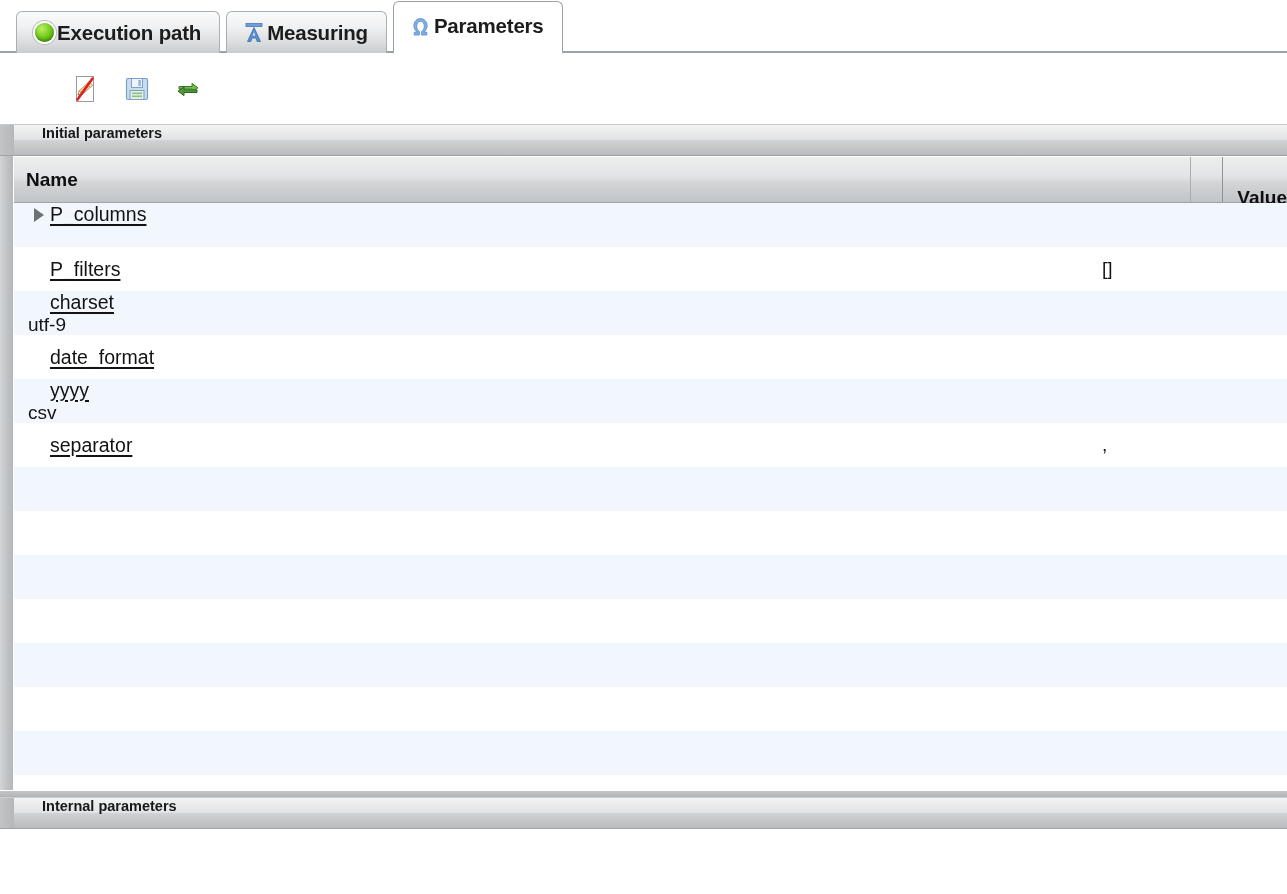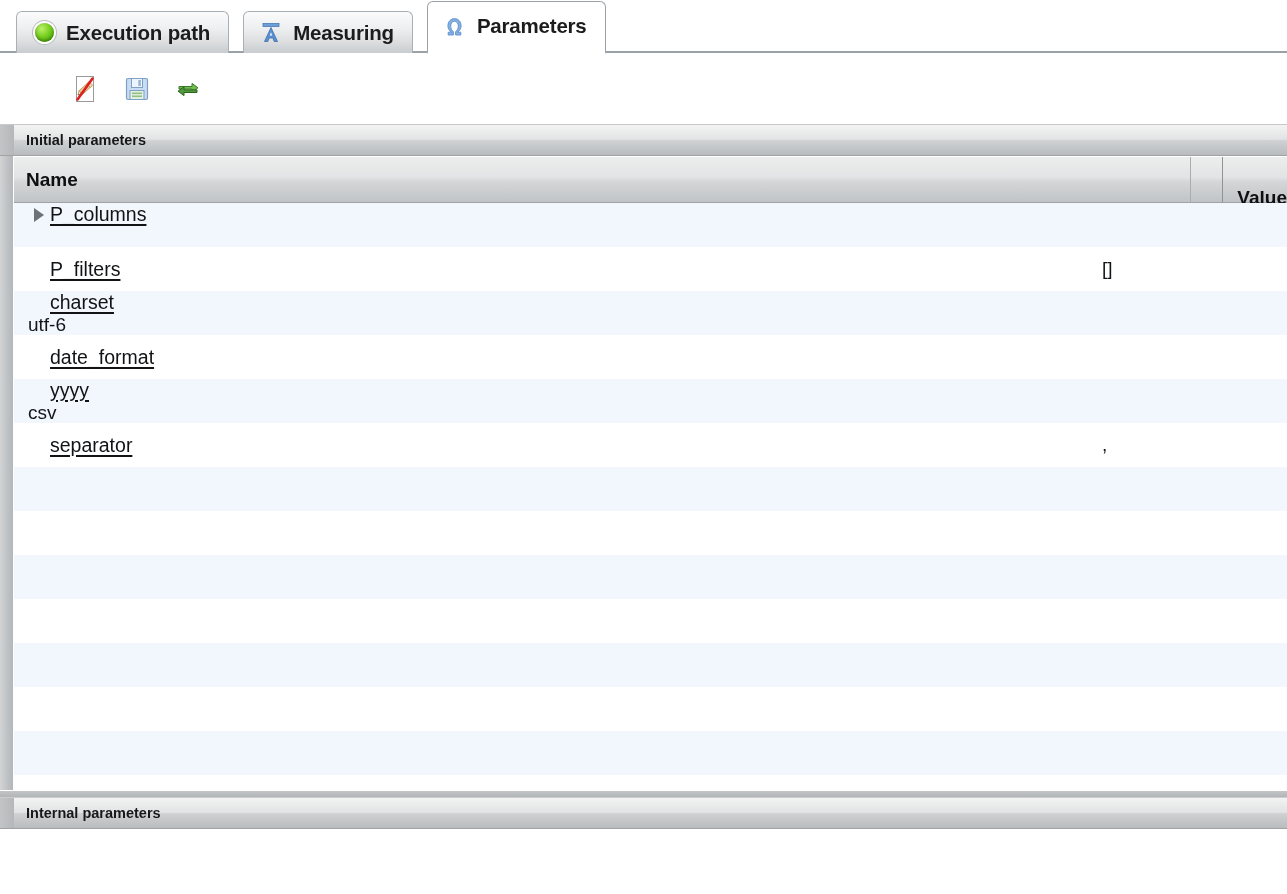--- a/index.html
+++ b/index.html
@@ -34,29 +34,29 @@
     left: 16px;
     bottom: 0;
     display: flex;
     align-items: flex-end;
     z-index: 3;
   }
   .tab {
     position: relative;
     display: flex;
     align-items: center;
-    gap: 11px;
+    gap: 2px;
     height: 42px;
     padding: 0 18px 0 16px;
     box-sizing: border-box;
     border: 1px solid #a8b0b6;
     border-bottom: none;
     border-radius: 6px 6px 0 0;
     background: linear-gradient(to bottom, #fbfbfc 0%, #eeeff0 40%, #dcdee0 72%, #c9ccd0 100%);
-    margin-right: 14px;
+    margin-right: 6px;
     cursor: default;
   }
   .tab.selected {
     height: 53px;
     background: #ffffff;
     border-color: #9aa2a8;
     border-bottom: 2px solid #ffffff;
     margin-bottom: -1px;
     z-index: 4;
     padding-bottom: 2px;
@@ -114,25 +114,26 @@
     position: relative;
     height: 770px;
     box-sizing: border-box;
   }
 
   .section-header {
     position: relative;
     height: 32px;
     box-sizing: border-box;
     display: flex;
-    align-items: center;
+    align-items: flex-start;
     background: linear-gradient(to bottom, #f3f3f3 0%, #e2e3e4 48%, #cfd1d3 52%, #b9bcbe 100%);
     border-top: 1px solid #c7c9cb;
     border-bottom: 1px solid #9fa3a6;
     cursor: default;
+    gap: 16px;
   }
   .section-header .gutter {
     width: 14px;
     height: 100%;
     flex: none;
     background: linear-gradient(to right, #c2c4c6, #b5b8ba);
   }
   .section-title {
     font-size: 14.5px;
     font-weight: bold;
@@ -380,21 +381,21 @@
             <div class="cell-value">[]</div>
           </div>
           <div class="row alt">
             <div class="cell-name">
               <span class="twisty empty">
                 <span class="twisty-arrow"></span>
               </span>
               <span class="name-link">charset</span>
             </div>
             <div class="cell-gap"></div>
-            <div class="cell-value">utf-6</div>
+            <div class="cell-value">utf-9</div>
           </div>
           <div class="row">
             <div class="cell-name">
               <span class="twisty empty">
                 <span class="twisty-arrow"></span>
               </span>
               <span class="name-link">date_format</span>
             </div>
             <div class="cell-gap"></div>
           </div>

